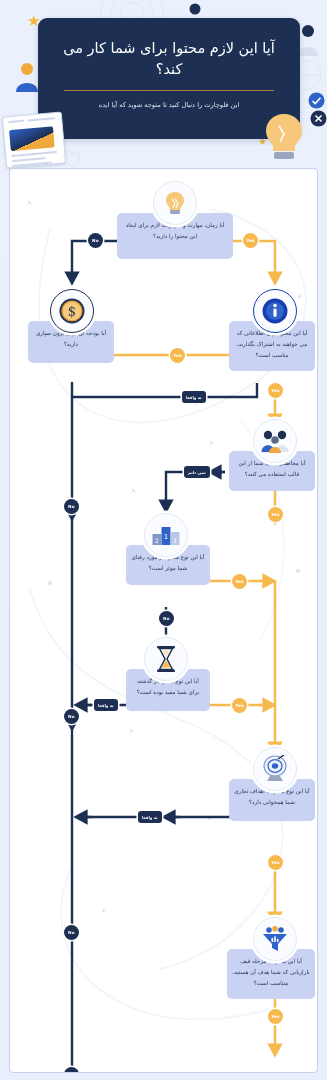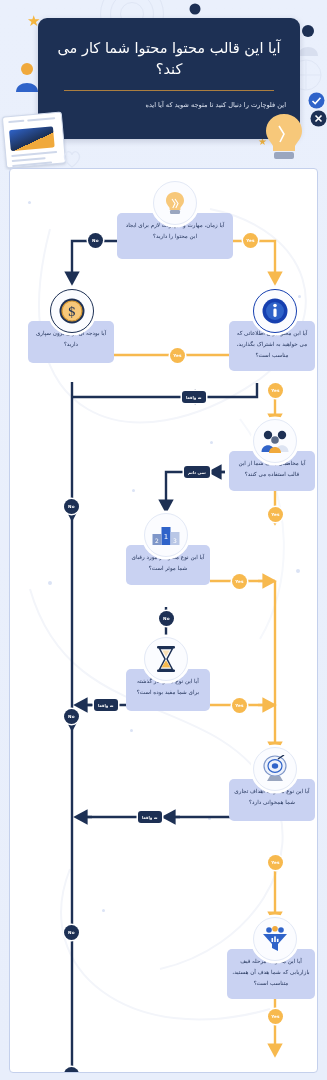--- a/index.html
+++ b/index.html
@@ -34,21 +34,21 @@
     text-align:center; color:#ffffff;
     font-size:14.5px; line-height:1.45; direction:rtl;
     letter-spacing:.2px;
   }
   .header-rule {
     position:absolute; left:26px; right:26px; top:72px;
     height:1px; background:#b3833f; opacity:.95;
   }
   .header-sub {
     position:absolute; left:14px; right:14px; top:81px;
-    color:#dfe5f2;
+    text-align:center; color:#dfe5f2;
     font-size:6.6px; line-height:1.85; direction:rtl;
   }
 
   
   .star { position:absolute; color:#f5b63f; }
   .art-person { position:absolute; }
   .bulb-art {
     position:absolute; right:16px; bottom:8px; width:54px; height:54px;
   }
   .doc-art {
@@ -144,21 +144,21 @@
       <circle cx="13" cy="7" r="6" fill="#f0a93c"></circle>
       <path d="M2 30 C2 18 24 18 24 30 Z" fill="#2f63c9"></path>
     </svg>
 
     <svg class="art-person" style="right:6px; top:24px;" width="26" height="32" viewBox="0 0 26 32">
       <circle cx="13" cy="7" r="6" fill="#1d3054"></circle>
       <path d="M3 32 C3 20 23 20 23 32 Z" fill="#d8dfef"></path>
     </svg>
 
     <div class="header-card">
-      <div class="header-title">آیا این قالب محتوا محتوا شما کار می کند؟</div>
+      <div class="header-title">آیا این لازم محتوا برای شما کار می کند؟</div>
       <div class="header-rule"></div>
       <div class="header-sub">
         <div>این فلوچارت را دنبال کنید تا متوجه شوید که آیا ایده</div>
       </div>
     </div>
 
     <div class="doc-art">
       <div class="bar" style="left:5px; top:4px; width:16px;"></div>
       <div class="bar" style="left:24px; top:4px; width:28px;"></div>
       <div class="pic"></div>

